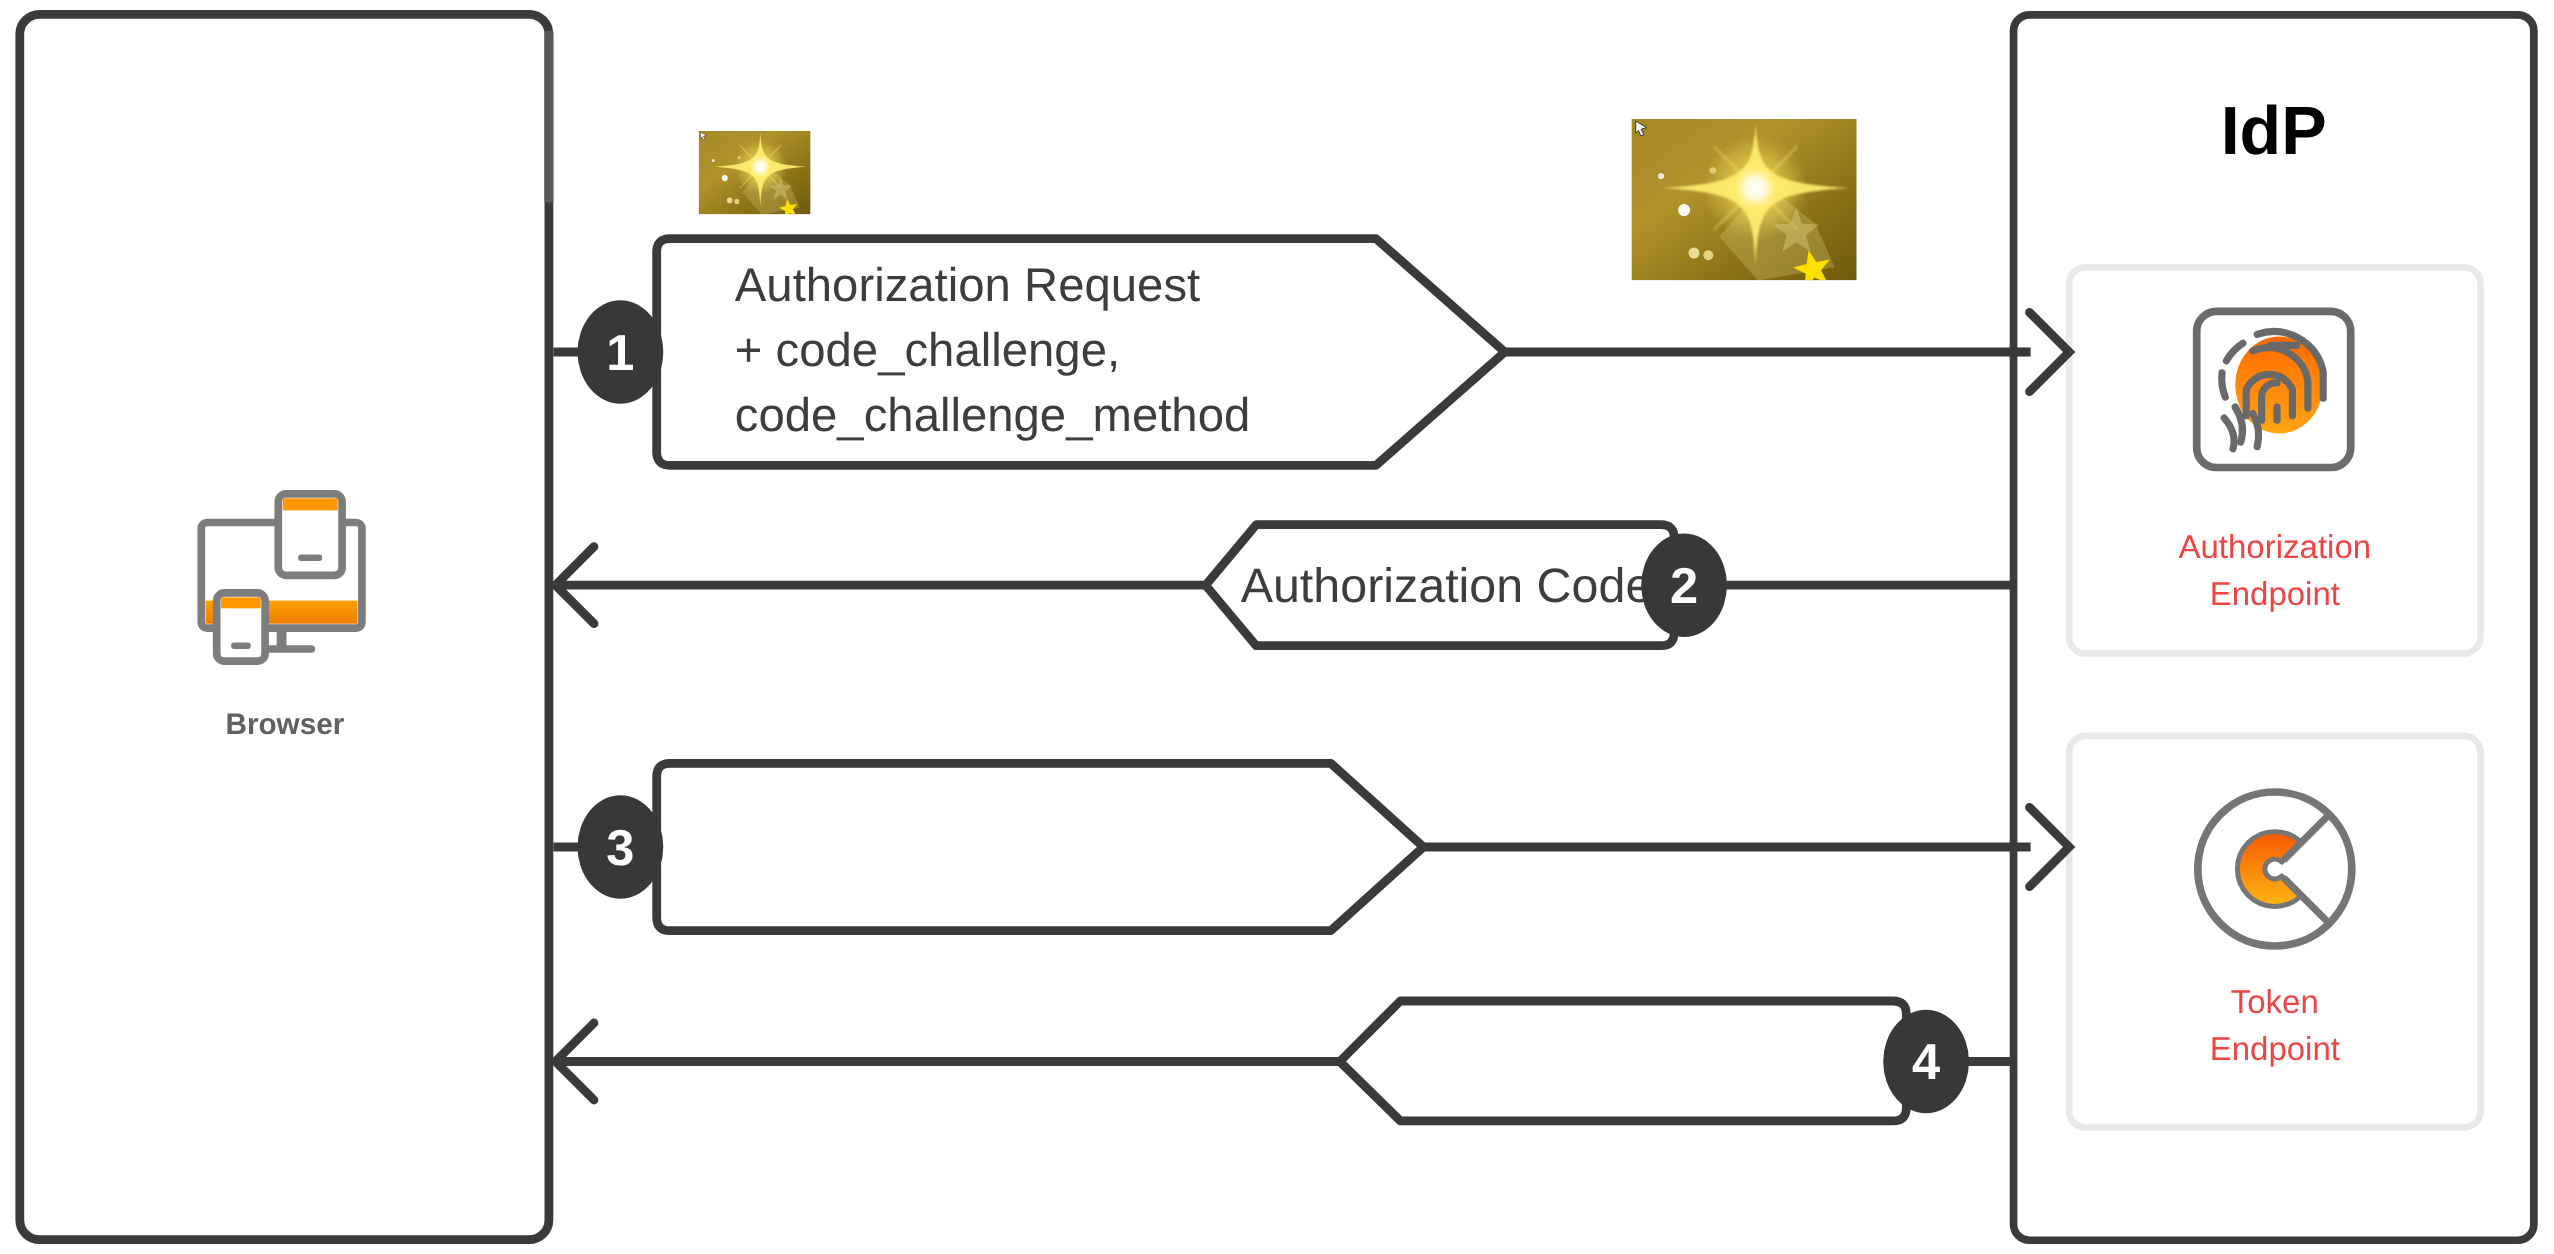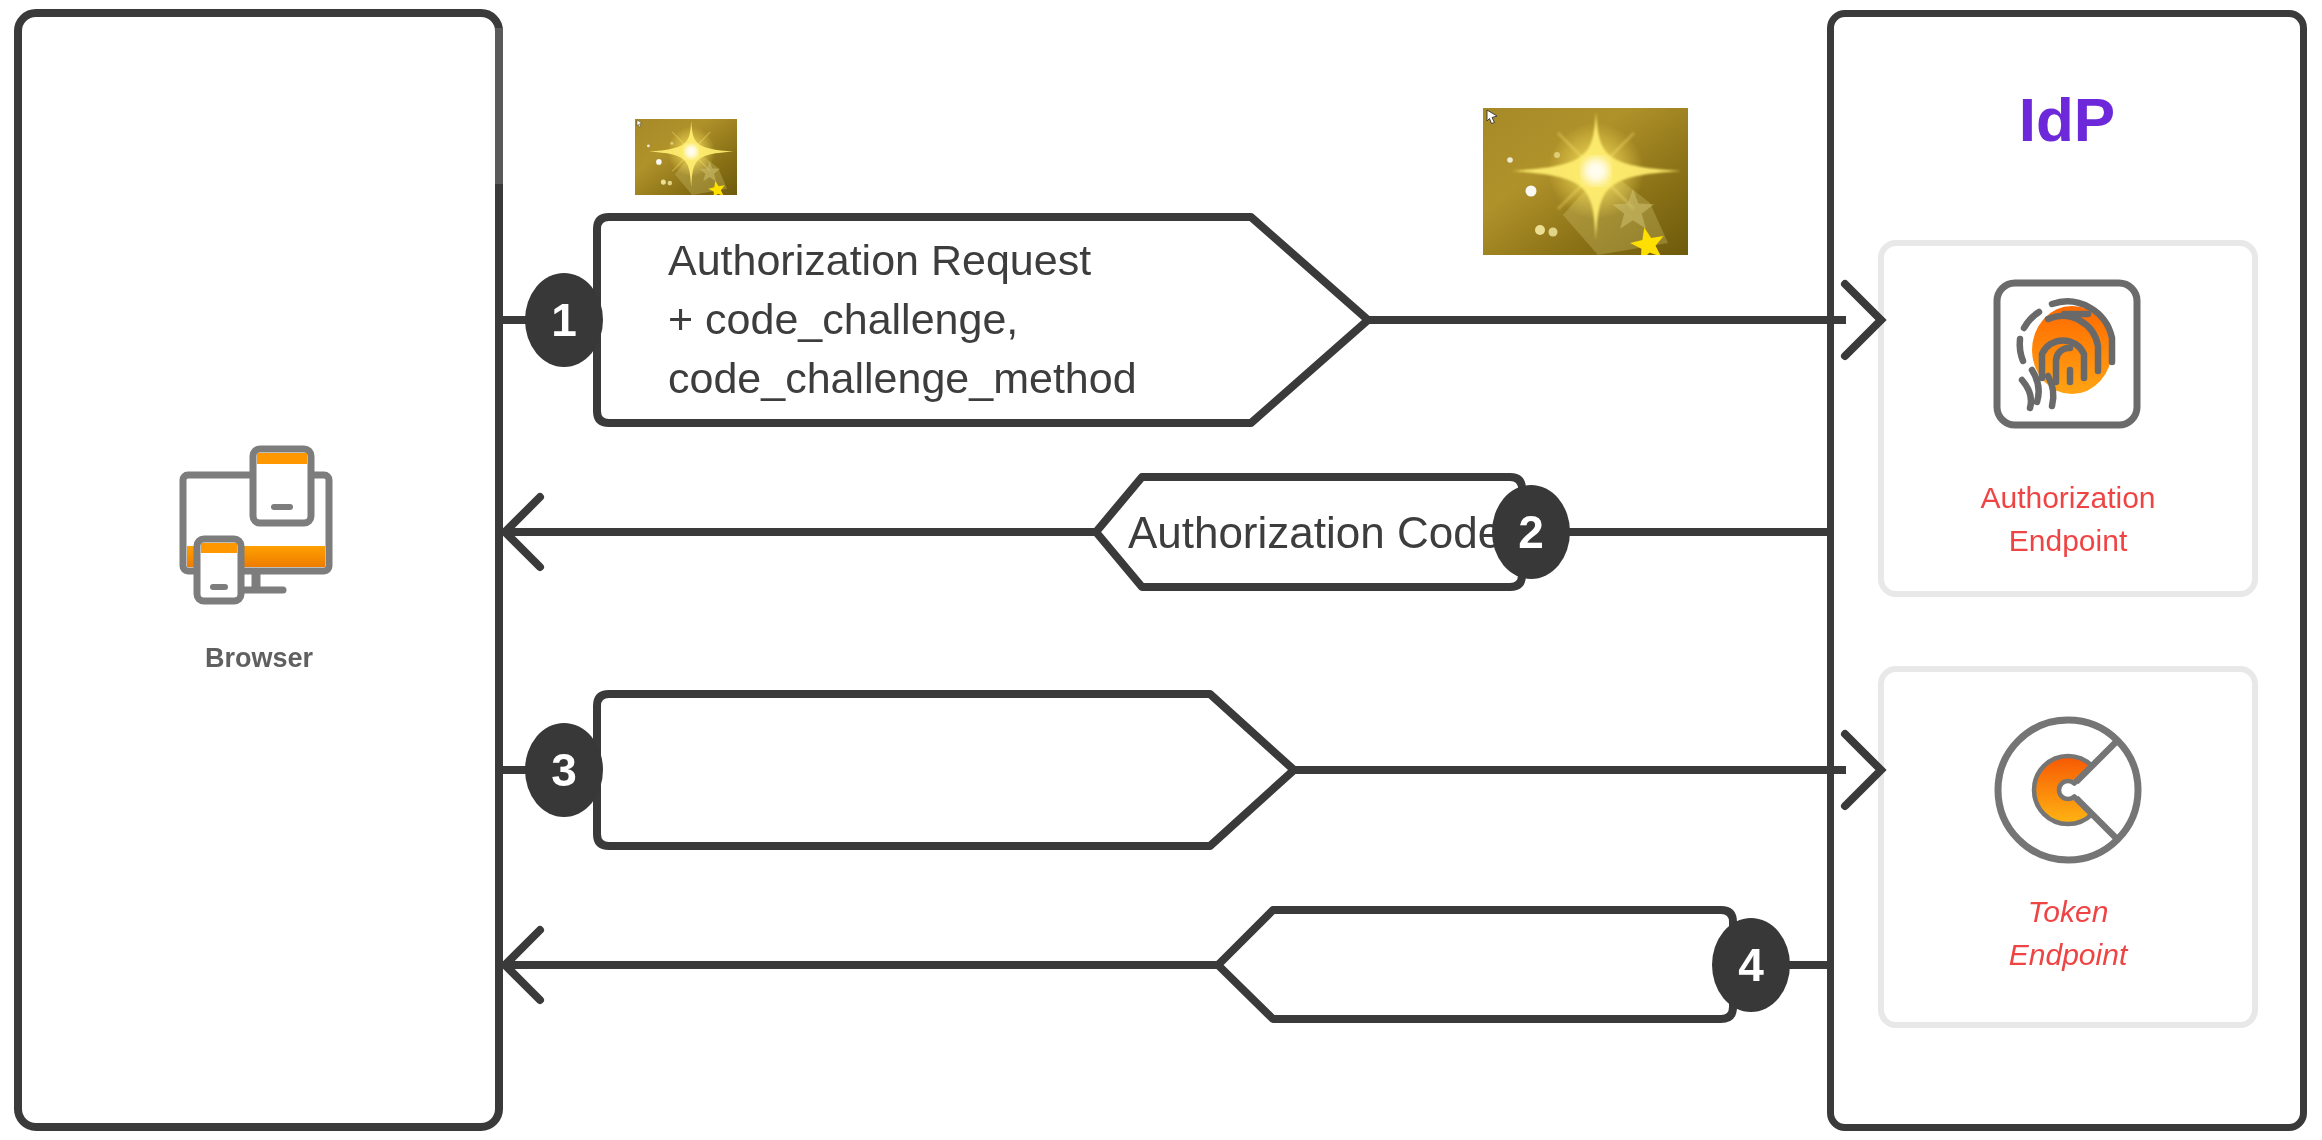--- a/index.html
+++ b/index.html
@@ -12,21 +12,21 @@
   .border-seg{position:absolute;background:#5a5a5a;z-index:2;}
 
   
   .subbox{position:absolute;left:1878px;width:380px;background:#fff;border:6px solid #e8e8e8;
           border-radius:18px;box-sizing:border-box;z-index:2;}
   .subbox-label{position:absolute;left:0;width:368px;text-align:center;font-size:30px;line-height:43px;
                 color:#ef4444;z-index:3;}
 
   
   .idp-title{position:absolute;left:1827px;top:84px;width:480px;text-align:center;font-weight:bold;
-             font-size:62px;line-height:72px;color:#6d28d9;z-index:3;}
+             font-size:62px;line-height:72px;color:#000000;z-index:3;}
   .browser-label{position:absolute;left:94px;top:640px;width:330px;text-align:center;font-weight:bold;
                  font-size:27px;line-height:36px;color:#606060;z-index:3;}
 
   
   #flow-svg{position:absolute;left:0;top:0;z-index:4;pointer-events:none;}
 
   
   .badge{position:absolute;width:78px;height:94px;border-radius:50%;background:#383838;color:#ffffff;
          font-weight:bold;font-size:46px;display:flex;align-items:center;justify-content:center;z-index:6;}
 
@@ -130,21 +130,21 @@
   <div class="icon-wrap" style="left:1993px;top:715px;">
     <svg width="150" height="150" viewBox="0 0 150 150">
       <circle cx="75" cy="75" r="70" fill="#fff" stroke="#757575" stroke-width="7"></circle>
       <g transform="translate(75,75)">
         <path d="M24.04 24.04 A34 34 0 1 1 24.04 -24.04 L6.36 -6.36 A9 9 0 1 0 6.36 6.36 Z" fill="url(#tokGrad)" stroke="#757575" stroke-width="4.5" stroke-linejoin="round"></path>
         <line x1="8" y1="-8" x2="49.5" y2="-49.5" stroke="#757575" stroke-width="6.5"></line>
         <line x1="8" y1="8" x2="49.5" y2="49.5" stroke="#757575" stroke-width="6.5"></line>
       </g>
     </svg>
   </div>
-  <div class="subbox-label" style="left:1884px;top:890px;font-style:italic;">
+  <div class="subbox-label" style="left:1884px;top:890px;">
     <div>Token</div>
     <div>Endpoint</div>
   </div>
 
   <svg id="flow-svg" width="2322" height="1140" viewBox="0 0 2322 1140">
     <g stroke="#3a3a3a" stroke-width="8" fill="none">
 
       <line x1="503" y1="320" x2="532" y2="320"></line>
       <line x1="1365" y1="320" x2="1846" y2="320"></line>
       <path d="M1845 284 L1881 320 L1845 356" stroke-linecap="round"></path>

